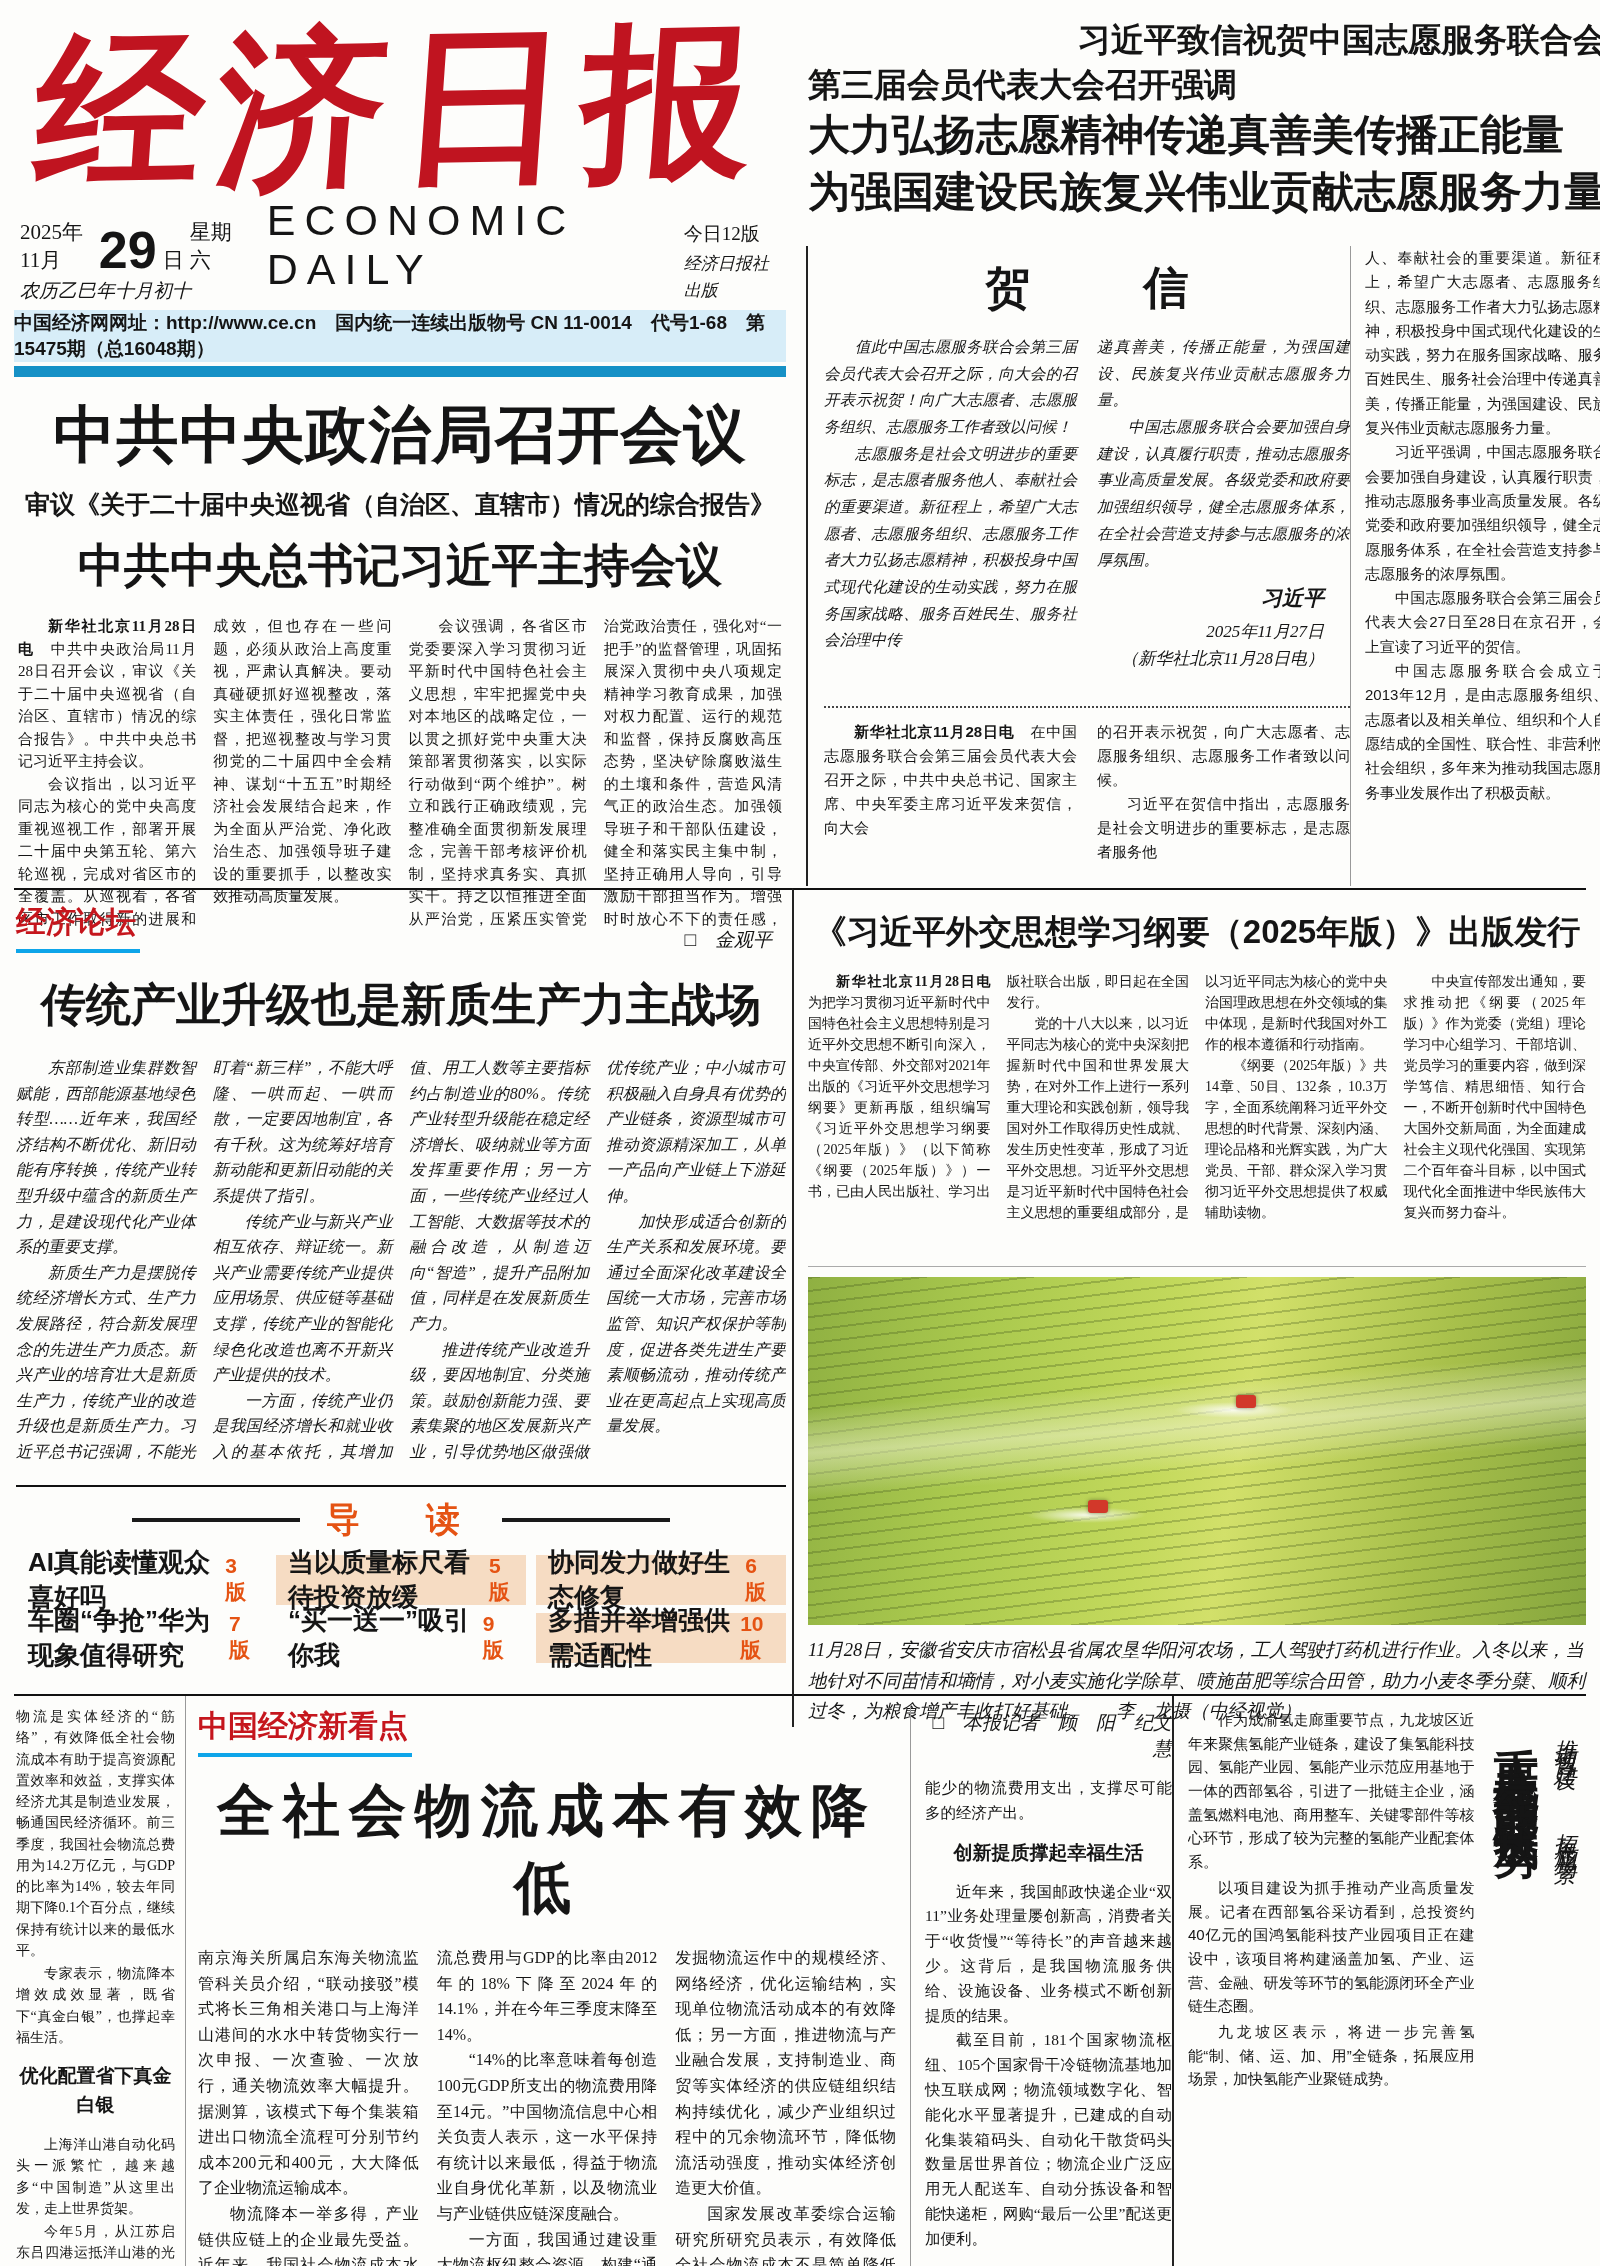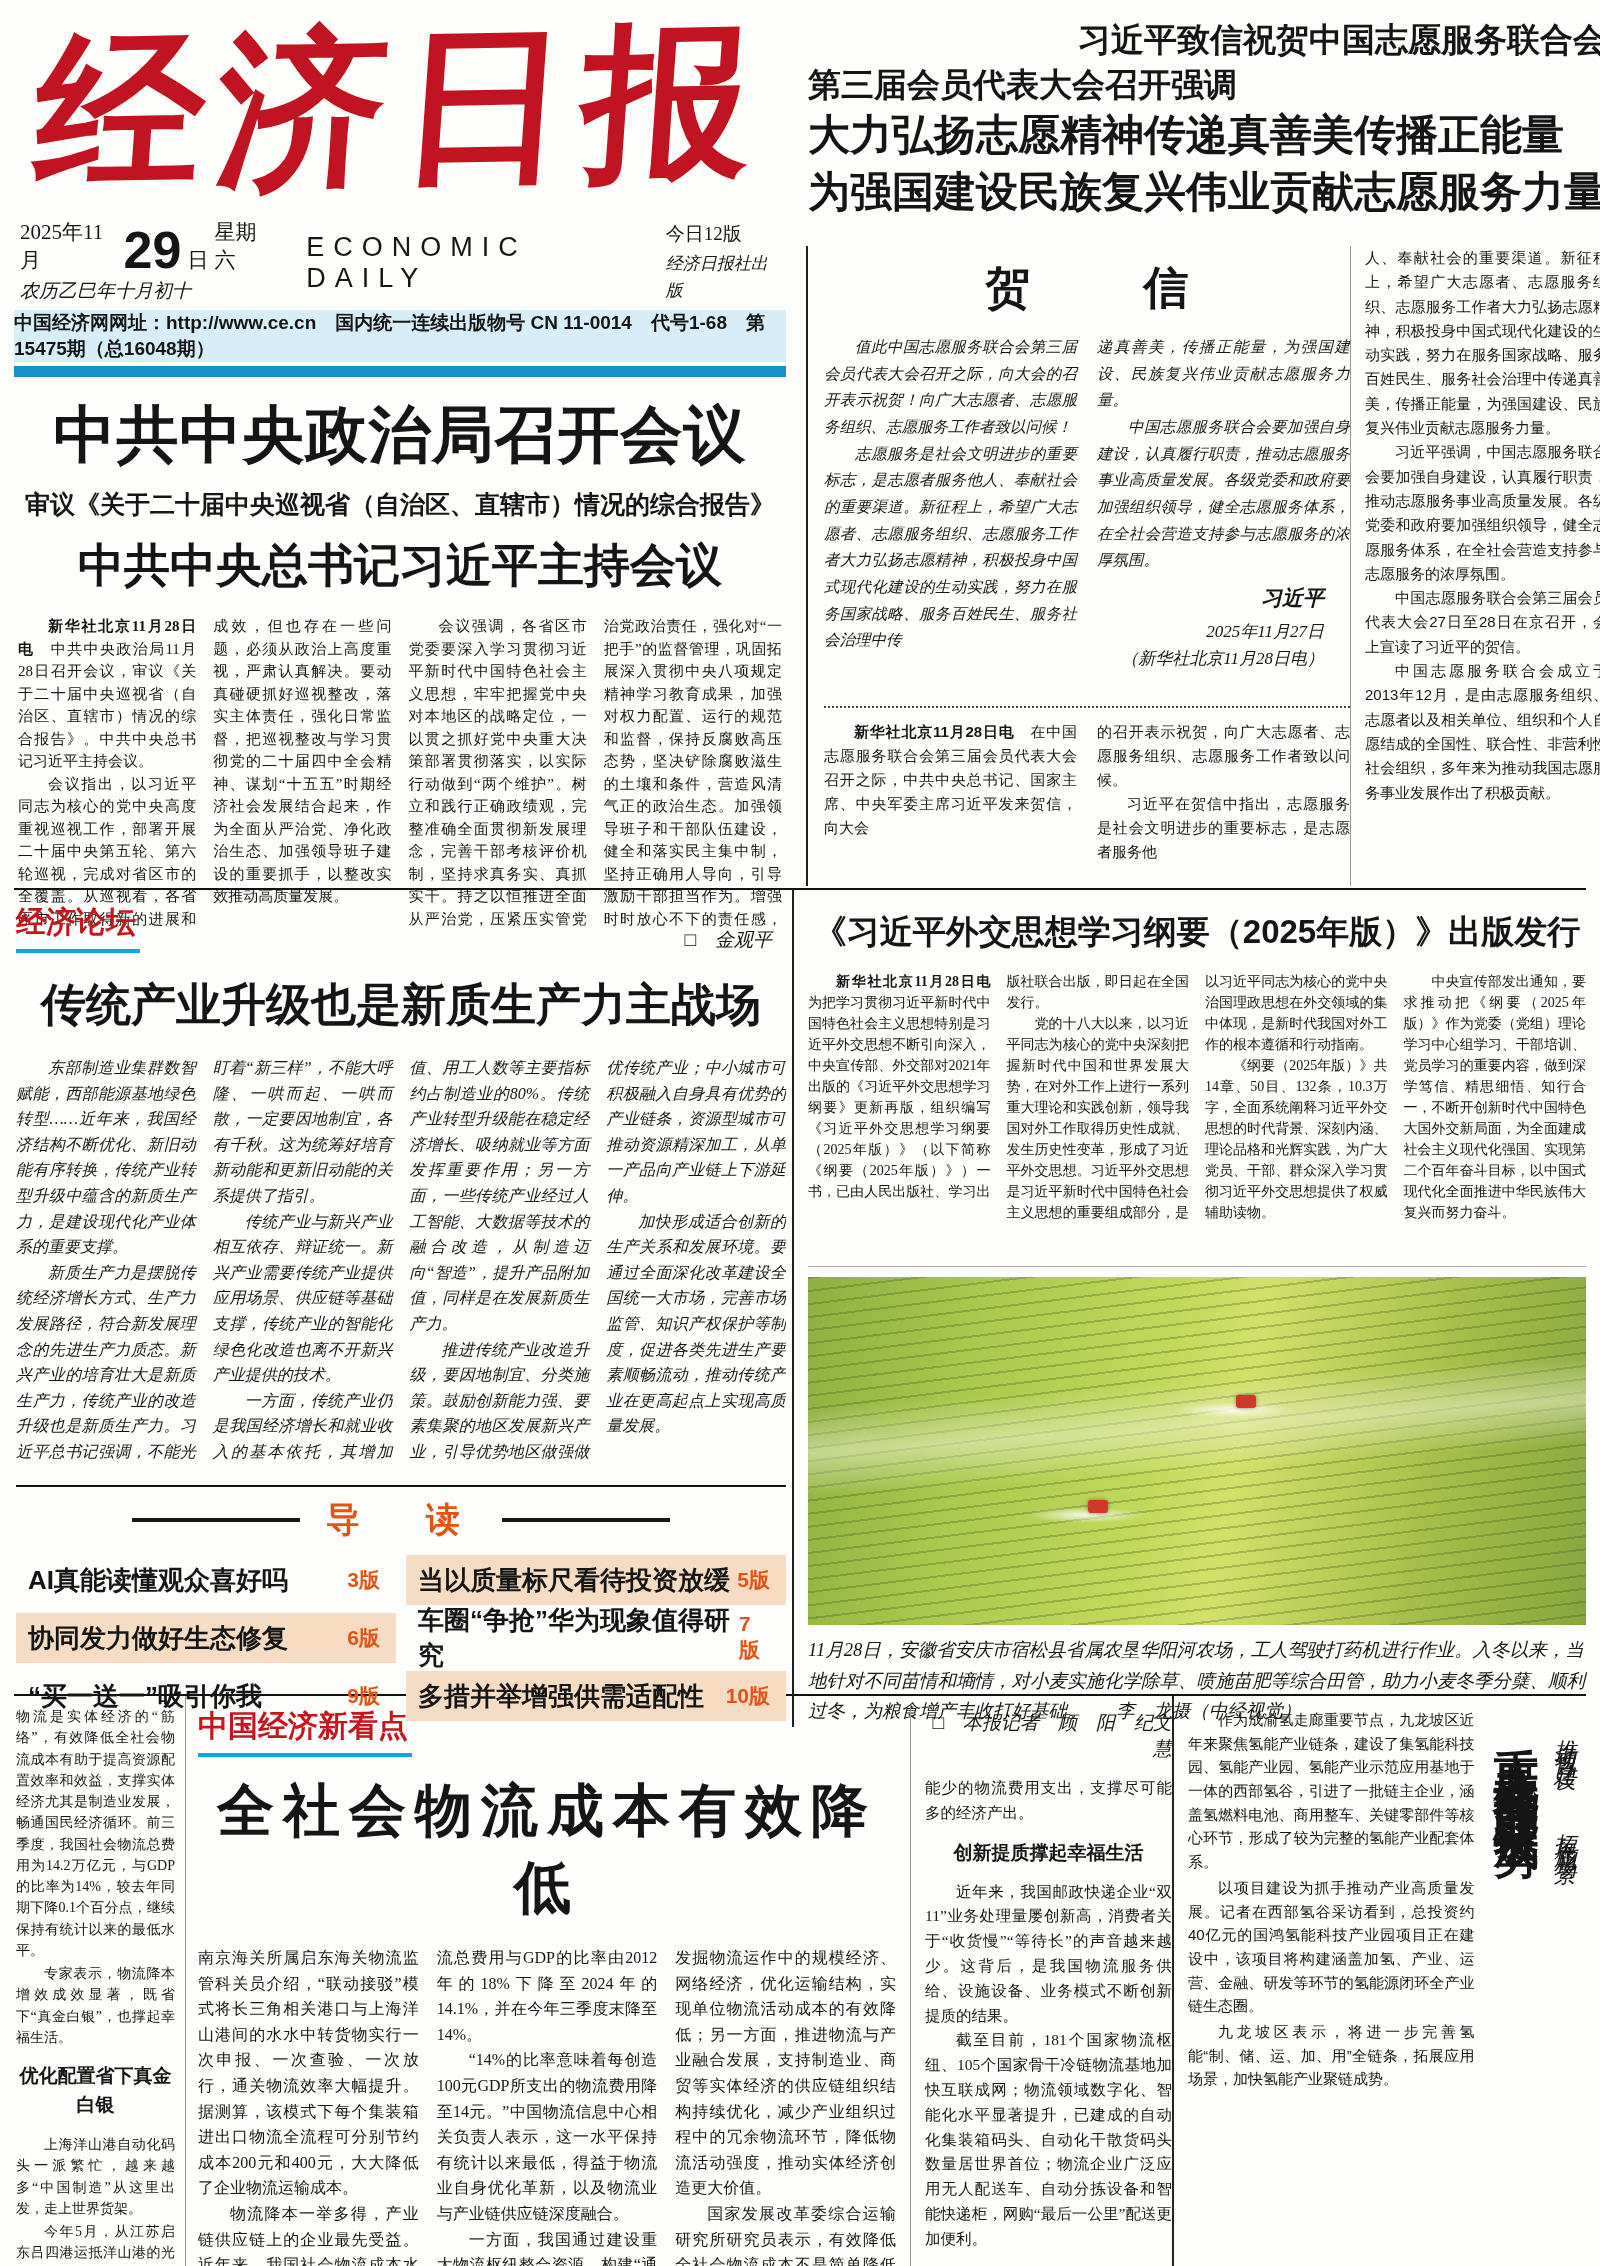--- a/index.html
+++ b/index.html
@@ -12,21 +12,21 @@
 
   
   .band1{ display:grid; grid-template-columns:778px 1fr; height:880px; }
   .b1-left{ padding-right:6px; }
   .logo{ font-size:168px; line-height:1.2; font-weight:900; color:#c01420; letter-spacing:14px;
          text-align:center; transform:skewX(-5deg) rotate(-1deg); height:222px; overflow:hidden; }
   .dateline{ display:flex; align-items:flex-end; justify-content:space-between; padding:4px 6px 6px 6px; height:80px;gap:16px; }
   .date-top{ display:flex; align-items:flex-end; gap:6px; font-size:21px; }
   .date-top .day{ font-size:52px; font-weight:bold; line-height:.9; font-family:"Liberation Sans",sans-serif; }
   .lunar{ font-style:italic; font-size:19px; margin-top:4px; }
-  .eng{ font-family:"Liberation Sans",sans-serif; font-size:27px; letter-spacing:9px; font-weight:500; padding-bottom:10px;margin-left:17px;}
+  .eng{ font-family:"Liberation Sans",sans-serif; font-size:43px; letter-spacing:9px; font-weight:500; padding-bottom:10px;margin-left:17px;}
   .pub{ font-size:19px; line-height:1.6; }
   .pub .pub2{ font-style:italic; font-size:17px; }
   .info-strip{ background:#d7edf8; height:52px; display:flex; align-items:center; justify-content:center;
                font-weight:bold; font-size:19px; font-family:"Liberation Sans",sans-serif; }
   .blue-bar{ height:11px; background:#1691c6; margin-top:4px; }
 
   .politburo{ padding:22px 4px 0 4px; }
   .pb-h1{ font-size:62px; font-weight:900; text-align:center; margin:0; line-height:1.15; letter-spacing:1px; }
   .pb-h2{ font-size:25px; font-weight:bold; text-align:center; margin:18px 0 0 0; }
   .pb-h3{ font-size:46px; font-weight:900; text-align:center; margin:14px 0 18px 0; }
@@ -60,21 +60,21 @@
   .label-row{ display:flex; justify-content:space-between; align-items:flex-end; }
   .byline{ font-style:italic; font-size:19px; padding-right:14px; }
   .forum-h{ font-size:45px; font-weight:900; text-align:center; margin:22px 0 20px 0; font-family:"Liberation Sans",sans-serif; }
   .forum-body{ column-count:4; column-gap:17px; height:416px; overflow:hidden; font-size:16px; line-height:1.6; }
   .forum-body p{ font-style:italic; }
 
   .daodu{ border-top:2px solid #111; margin-top:14px; padding-top:10px; }
   .daodu-title{ display:flex; align-items:center; justify-content:center; gap:26px; margin-bottom:12px; }
   .daodu-title .t{ color:#e55313; font-size:34px; font-weight:900; letter-spacing:16px; font-family:"Liberation Sans",sans-serif; }
   .daodu-rule{ height:4px; background:#1a1a1a; width:168px; }
-  .daodu-grid{ display:grid; grid-template-columns:1fr 1fr; gap:8px 10px; }
+  .daodu-grid{ display:grid; grid-template-columns:1fr 1fr 1fr; gap:8px 10px; }
   .dd-item{ display:flex; justify-content:space-between; align-items:center; height:50px; padding:0 16px 0 12px;
             font-size:26px; font-weight:bold; font-family:"Liberation Sans",sans-serif; }
   .dd-item .pg{ color:#e55313; font-size:21px; }
   .dd-item.shade{ background:#f6dcc3; }
 
   .b2-right{ border-left:2px solid #222; border-top:2px solid #111; padding-left:14px; }
   .gy-h{ font-size:33px; font-weight:900; text-align:center; margin:20px 0 16px 0; font-family:"Liberation Sans",sans-serif; white-space:nowrap; }
   .gy-body{ column-count:4; column-gap:16px; height:296px; overflow:hidden; font-size:14px; line-height:1.5; border-bottom:1px solid #aaa; padding-bottom:6px;}
   .photo{ height:348px; margin-top:10px; position:relative; overflow:hidden;
           background:linear-gradient(100deg,#8fb042 0%,#aac94e 22%,#c3d95c 45%,#d2e06a 55%,#a8c04b 78%,#86a63e 100%); }

